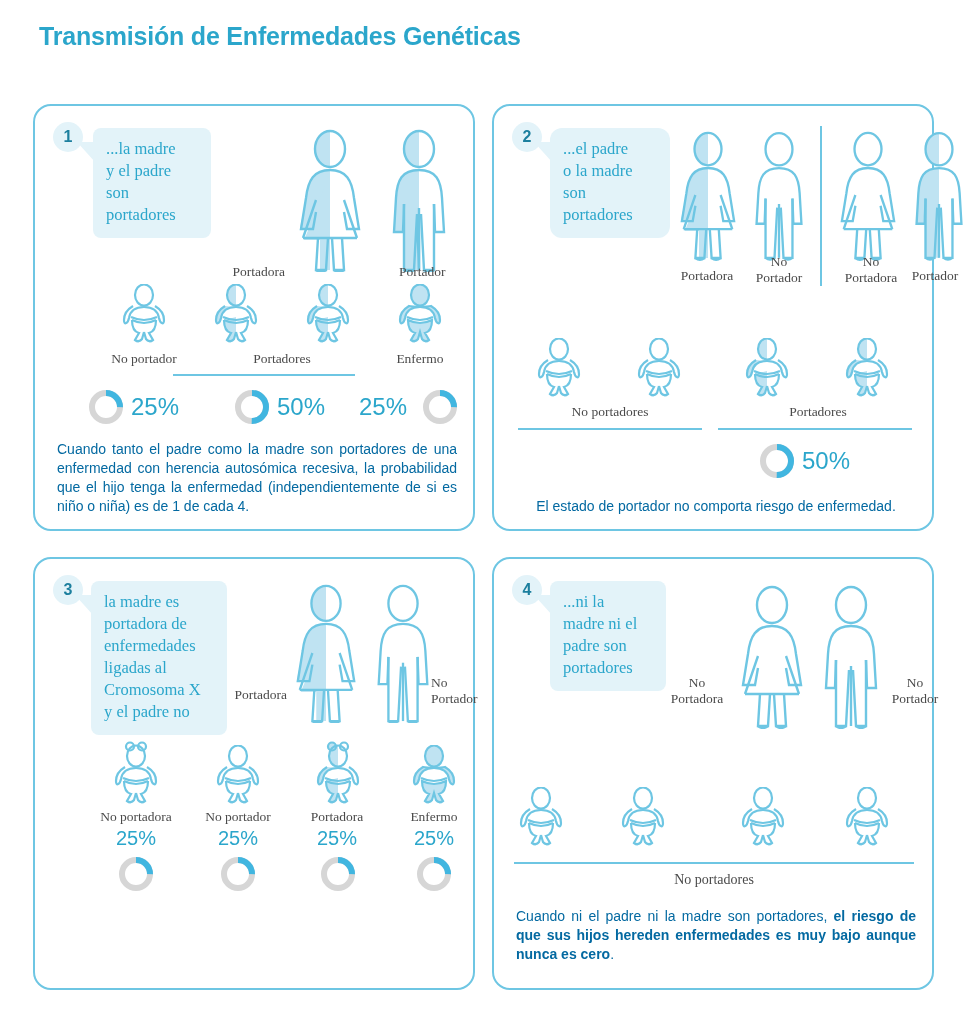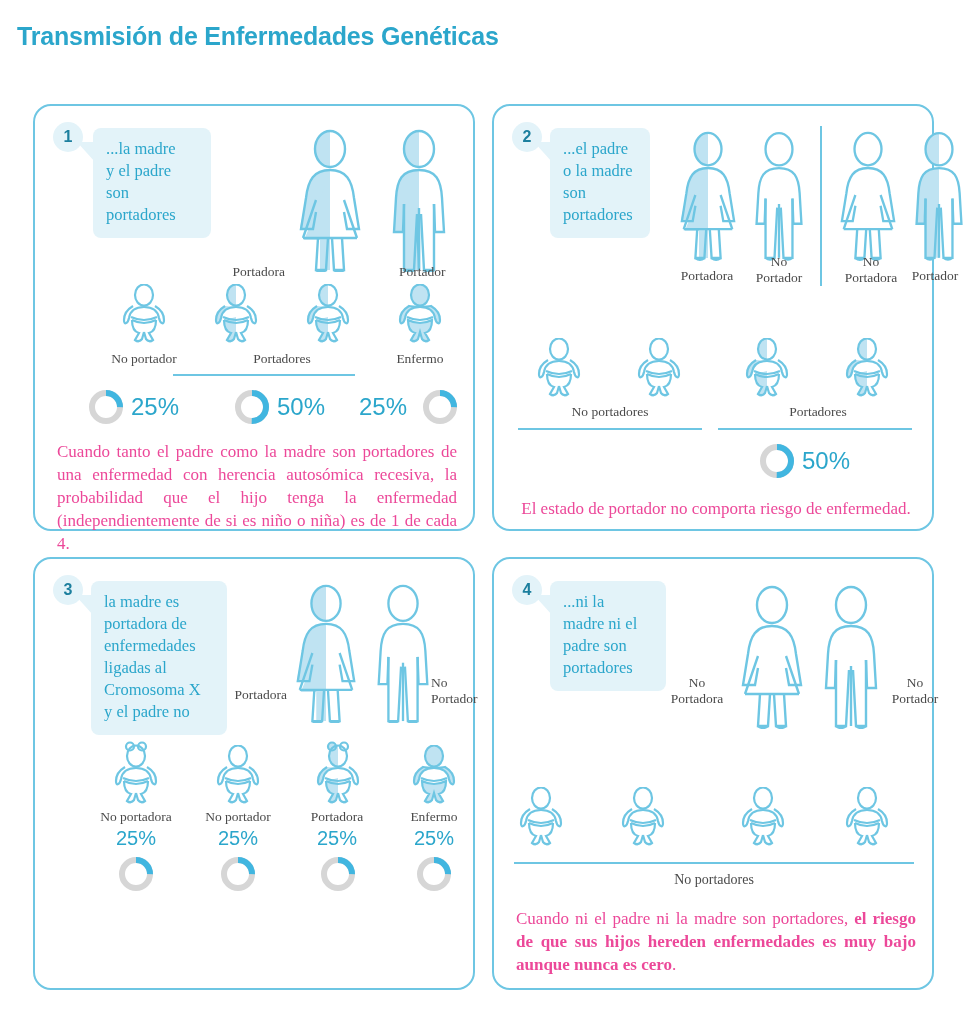--- a/index.html
+++ b/index.html
@@ -10,21 +10,21 @@
     font-family: "Liberation Serif", serif;
   }
   .page {
     position: relative;
     width: 966px; height: 1024px;
     background: #fff;
     overflow: hidden;
   }
 
   
-  .header { position: absolute; left: 17px; top: 22px; }
+  .header { position: absolute; left: 39px; top: 22px; }
   .main-title {
     font-family: "Liberation Sans", sans-serif;
     font-size: 25px; font-weight: bold;
     color: #2ba6cb; letter-spacing: -0.2px;
     margin: 0 0 3px 0; white-space: nowrap;
   }
   .sub-title {
     font-family: "Liberation Sans", sans-serif;
     font-size: 14.5px; font-weight: bold;
     color: #1d1d1b; margin: 0;
@@ -109,24 +109,24 @@
   }
   .pct.small { font-size: 20px; }
 
   .donut { position: absolute; }
 
   .figure { position: absolute; }
 
   
   .body-text {
     position: absolute;
-    font-family: Liberation Serif, serif;
-    font-size: 17px;
+    font-family: Liberation Sans, sans-serif;
+    font-size: 14px;
     line-height: 1.36;
-    color: #ec4899;
+    color: #0369a1;
     text-align: justify;
   }
   .body-text b { font-weight: bold; }
 </style>
 </head>
 <body>
 
 <div class="page">
 
   <div class="header">
@@ -287,21 +287,21 @@
         <circle cx="19" cy="19" r="14" fill="none" stroke="#d6d6d6" stroke-width="6"></circle>
         <circle cx="19" cy="19" r="14" fill="none" stroke="#41b6e0" stroke-width="6" stroke-dasharray="21.99 65.97" transform="rotate(-90 19 19)"></circle>
       </svg>
     </div>
 
     <div class="body-text" style="left:22px; top:334px; width:400px;"><span>Cuando tanto el padre como la madre son portadores de una enfermedad con herencia autosómica recesiva, la probabilidad que el hijo tenga la enfermedad (independientemente de si es niño o niña) es de 1 de cada 4.</span></div>
   </div>
 
   <div class="panel" id="panel-2">
     <div class="badge">2</div>
-    <div class="bubble" style="left:56px; top:22px; width:100px;">...el padre
+    <div class="bubble" style="left:56px; top:22px; width:120px;border-radius:12px;">...el padre
 o la madre
 son
 portadores</div>
 
     <div class="figure" style="left:178px; top:20px;">
       <svg width="72" height="138" viewBox="0 0 80 144">
         <defs>
             <clipPath id="c2a">
               <rect x="0" y="0" width="40" height="144"></rect>
             </clipPath>

